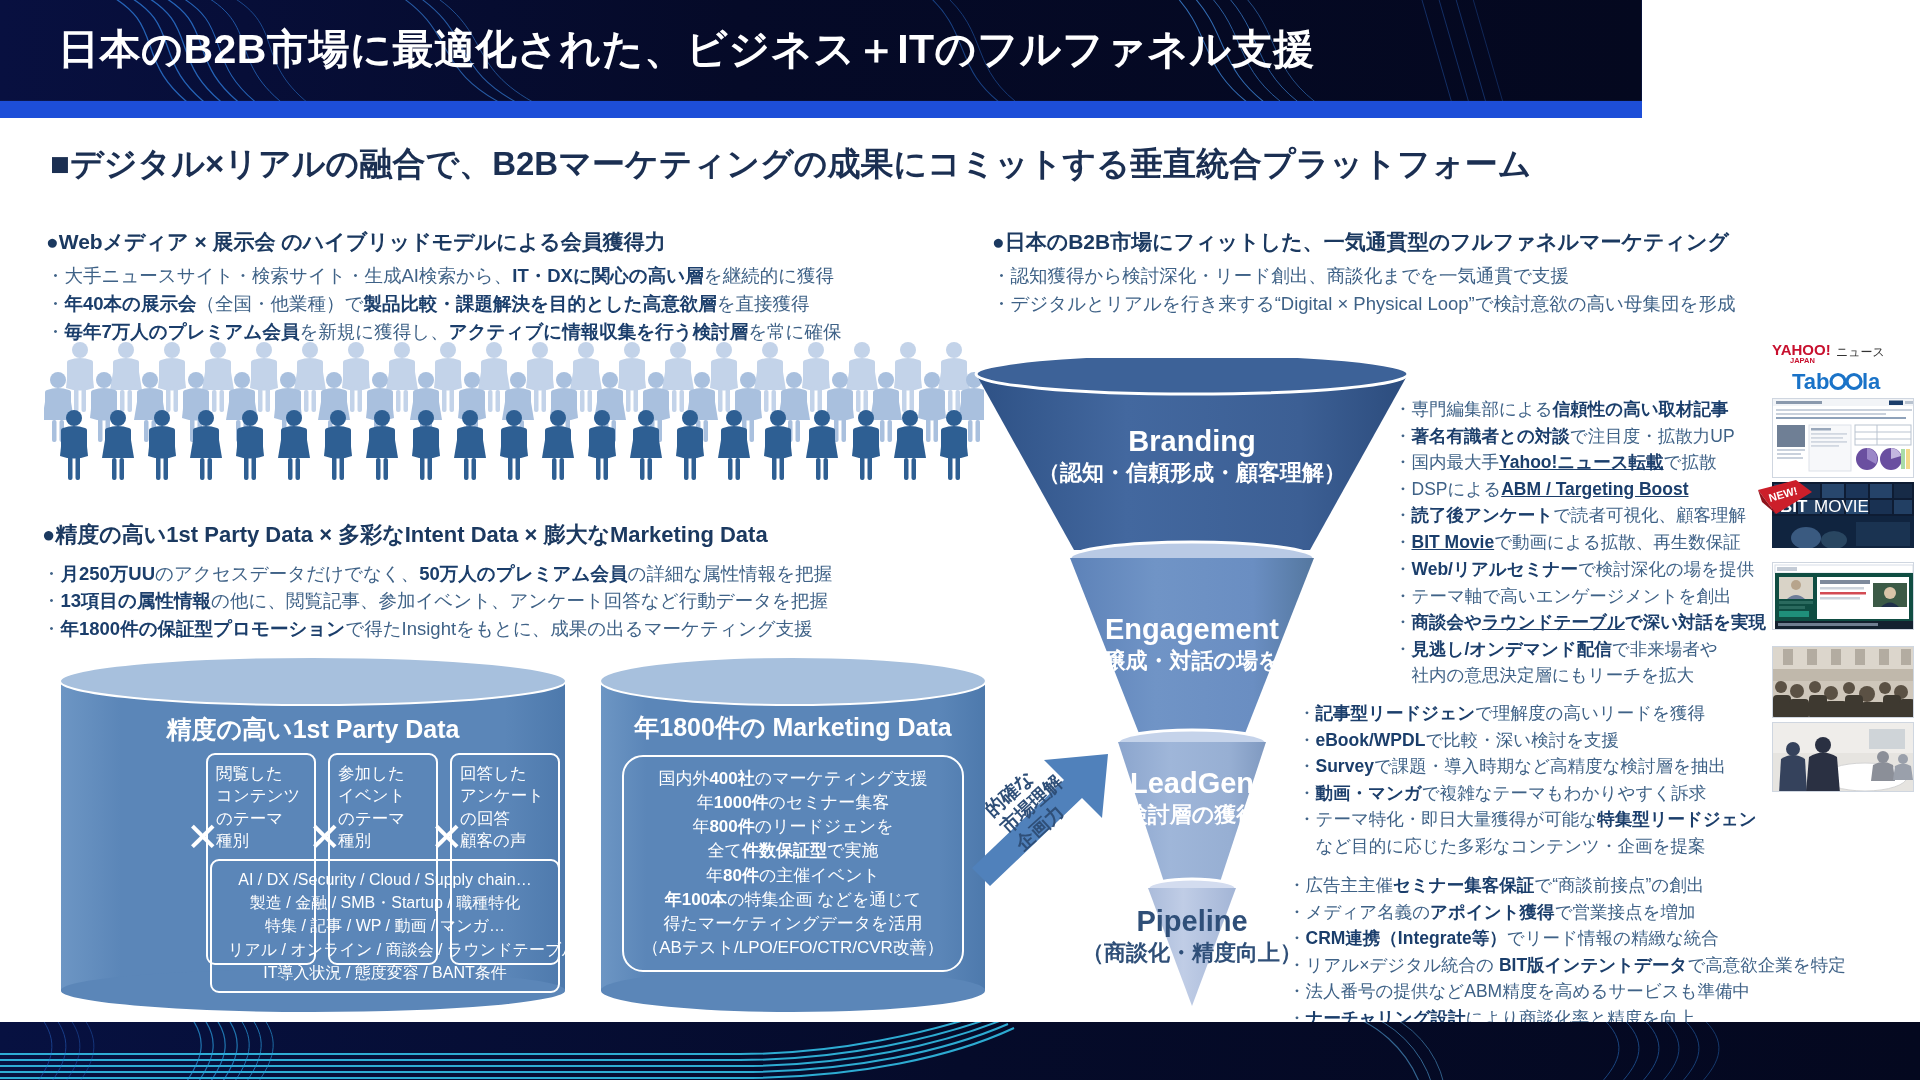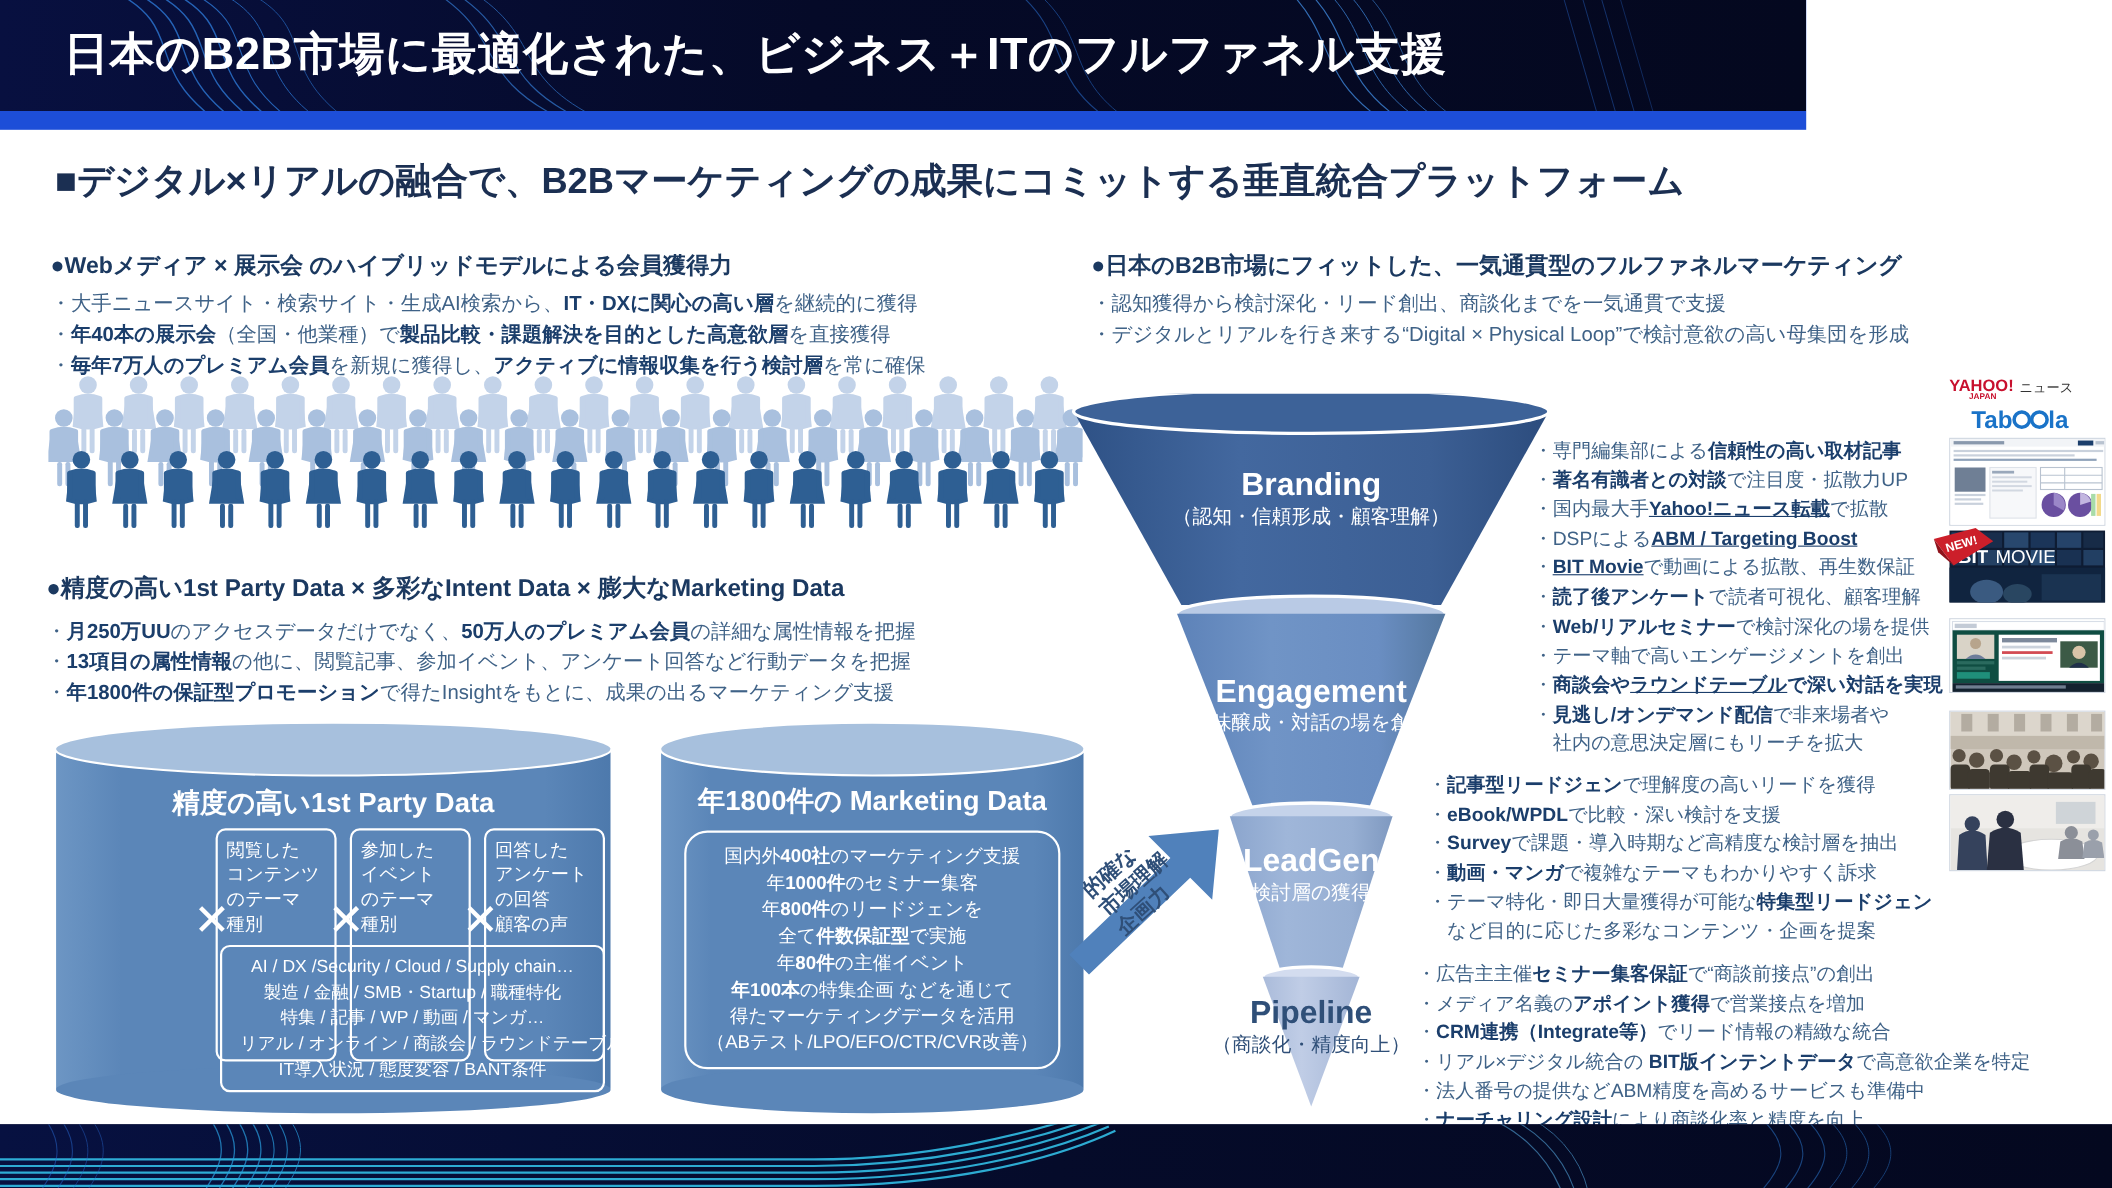--- a/index.html
+++ b/index.html
@@ -102,21 +102,21 @@
 
   
   .funnel { position: absolute; left: 972px; top: 358px; width: 440px; height: 660px; }
   .funnel-label {
     position: absolute; width: 100%; text-align: center; pointer-events: none;
   }
   .funnel-label .en {
     font-size: 29px; font-weight: bold; line-height: 1.05;
   }
   .funnel-label .jp {
-    font-size: 18px; font-weight: normal; line-height: 1.5;
+    font-size: 22px; font-weight: bold; line-height: 1.5;
   }
 
   
   .arrow-wrap { position: absolute; left: 968px; top: 736px; width: 180px; height: 180px; }
   .arrow-text {
     position: absolute; left: 12px; top: 68px;
     transform: rotate(-42deg); transform-origin: left top;
     font-size: 19px; font-weight: bold; color: #2f4f78; line-height: 1.22;
     white-space: nowrap;
   }
@@ -295,21 +295,21 @@
 
   <div class="left-mid">
     <div class="bullet-head" style="font-size:22px;">●精度の高い1st Party Data × 多彩なIntent Data × 膨大なMarketing Data</div>
     <div style="margin-top:10px;">
       <div class="bullet-line">・<b>月250万UU</b>のアクセスデータだけでなく、<b>50万人のプレミアム会員</b>の詳細な属性情報を把握</div>
       <div class="bullet-line">・<b>13項目の属性情報</b>の他に、閲覧記事、参加イベント、アンケート回答など行動データを把握</div>
       <div class="bullet-line">・<b>年1800件の保証型プロモーション</b>で得たInsightをもとに、成果の出るマーケティング支援</div>
     </div>
   </div>
 
-  <div class="cyl" style="left:48px; top:655px; width:510px; height:360px;">
+  <div class="cyl" style="left:58px; top:655px; width:510px; height:360px;">
     <svg class="cyl-body" viewBox="0 0 510 360" preserveAspectRatio="none">
       <defs>
         <linearGradient id="cylg1" x1="0" y1="0" x2="1" y2="0">
           <stop offset="0%" stop-color="#6d96c4"></stop>
           <stop offset="12%" stop-color="#5b86b8"></stop>
           <stop offset="88%" stop-color="#5b86b8"></stop>
           <stop offset="100%" stop-color="#4d79ac"></stop>
         </linearGradient>
       </defs>
       <rect x="2" y="26" width="506" height="310" fill="url(#cylg1)"></rect>
@@ -454,22 +454,22 @@
       <div>市場理解</div>
       <div>企画力</div>
     </div>
   </div>
 
   <div class="rgroup" style="left:1394px; top:396px;">
     <div class="bullet-line">・専門編集部による<b>信頼性の高い取材記事</b></div>
     <div class="bullet-line">・<b>著名有識者との対談</b>で注目度・拡散力UP</div>
     <div class="bullet-line">・国内最大手<u>Yahoo!ニュース転載</u>で拡散</div>
     <div class="bullet-line">・DSPによる<u>ABM / Targeting Boost</u></div>
+    <div class="bullet-line">・<b>読了後アンケート</b>で読者可視化、顧客理解</div>
     <div class="bullet-line">・<u>BIT Movie</u>で動画による拡散、再生数保証</div>
-    <div class="bullet-line">・<b>読了後アンケート</b>で読者可視化、顧客理解</div>
   </div>
 
   <div class="rgroup" style="left:1394px; top:556px;">
     <div class="bullet-line">・<b>Web/リアルセミナー</b>で検討深化の場を提供</div>
     <div class="bullet-line">・テーマ軸で高いエンゲージメントを創出</div>
     <div class="bullet-line">・<b>商談会や</b><u>ラウンドテーブル</u><b>で深い対話を実現</b></div>
     <div class="bullet-line">・<b>見逃し/オンデマンド配信</b>で非来場者や</div>
     <div class="bullet-line">　社内の意思決定層にもリーチを拡大</div>
   </div>
 

